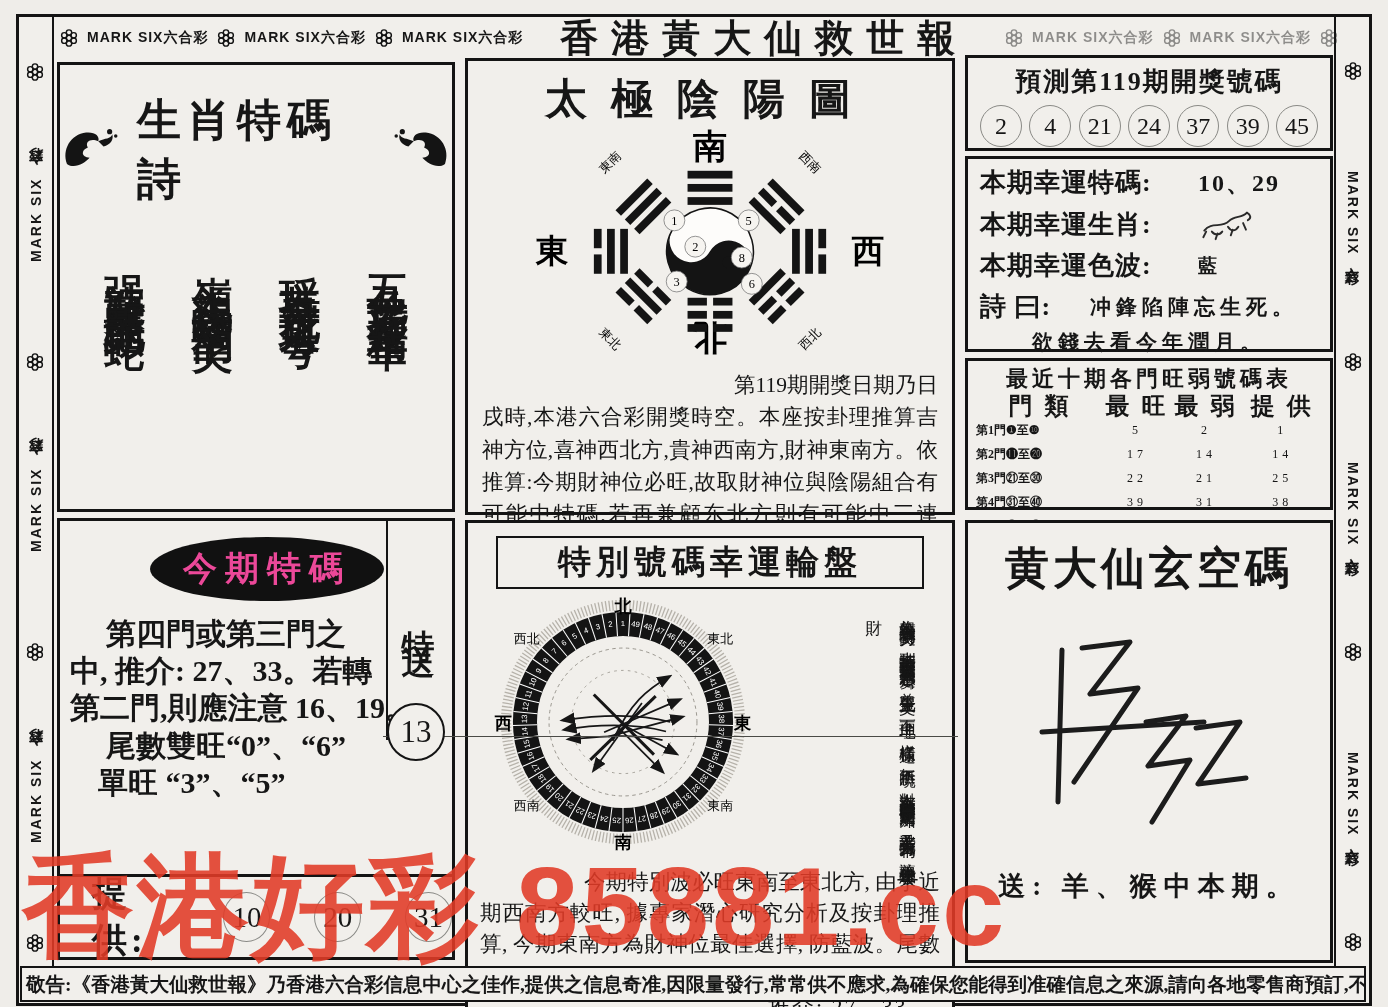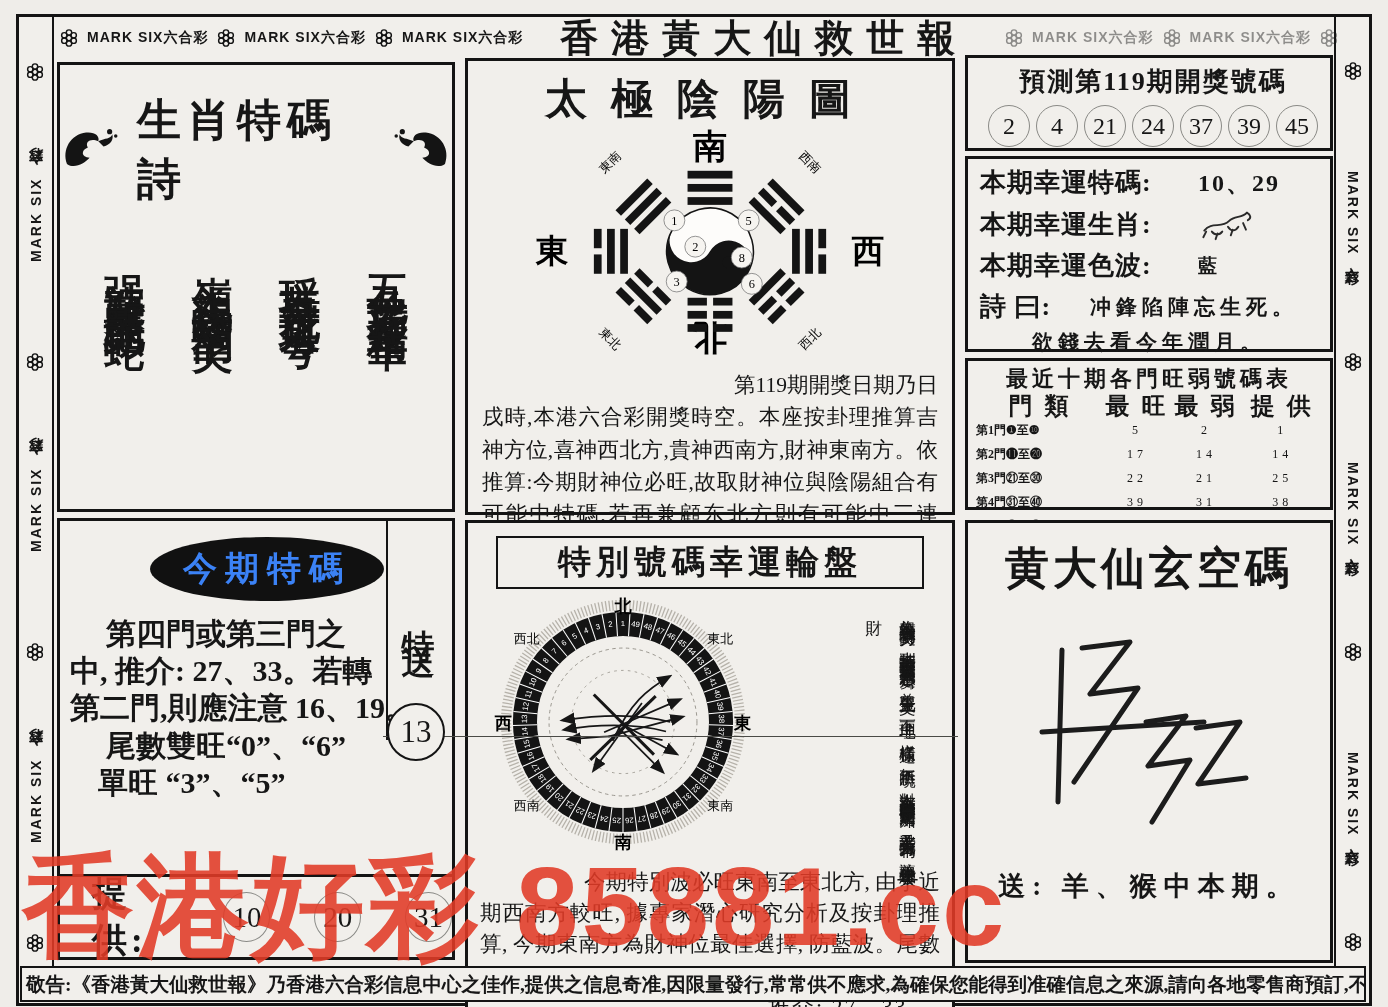--- a/index.html
+++ b/index.html
@@ -30,21 +30,21 @@
   
   .poem-title-row{display:flex;align-items:center;justify-content:center;gap:16px;margin-top:26px;}
   .poem-title{font-size:44px;font-weight:bold;letter-spacing:6px;}
   .dragon{width:64px;height:52px;}
   .dragon.flip{transform:scaleX(-1);}
   .poem-cols{display:flex;justify-content:space-between;padding:0 42px;margin-top:34px;}
   .v-col{writing-mode:vertical-rl;text-orientation:upright;font-size:41px;font-weight:bold;
          letter-spacing:9px;line-height:1.1;}
 
   
-  .ellipse-title{width:234px;height:64px;background:#111;color:#3b82f6;border-radius:50%;
+  .ellipse-title{width:234px;height:64px;background:#111;color:#ec4899;border-radius:50%;
                  margin:16px auto 0 90px;display:flex;align-items:center;justify-content:center;
                  font-size:34px;font-weight:bold;letter-spacing:8px;}
   .special-body{padding:14px 70px 0 10px;font-weight:bold;}
   .sline{font-size:30px;line-height:1.24;white-space:nowrap;}
   .sline.c{text-align:center;}
   .sline.i{padding-left:28px;}
   .tesong{position:absolute;right:12px;top:82px;writing-mode:vertical-rl;text-orientation:upright;
           font-size:33px;font-weight:bold;letter-spacing:16px;}
   .vline{position:absolute;right:64px;top:-3px;height:222px;border-left:2px solid #141414;}
   .circle13{position:absolute;right:7px;top:182px;width:54px;height:54px;border:2px solid #141414;
@@ -463,21 +463,21 @@
         <text x="263" y="58" font-size="15" text-anchor="middle">東北</text>
         <text x="38" y="252" font-size="15" text-anchor="middle">西南</text>
         <text x="263" y="252" font-size="15" text-anchor="middle">東南</text>
       </svg>
       <div class="wheel-intro">為報答讀者對本刊的支持,本刊特請本港玄學家曾道長為本刊推算六合彩走勢,曾先生上至天文,下至地理,樣樣精通,無所不曉,對本港六合彩走勢推算的準確程度更是衆所周知,希諸君能大力支持本刊,讓曾先生帶您發大財.</div>
     </div>
     <div class="wheel-body">今期特別波必旺東南至東北方, 由于近期西南方較旺, 據專家潛心研究分析及按卦理推算, 今期東南方為財神位最佳選擇, 防藍波。尾數旺: “3、7”。</div>
     <div class="wheel-reco">推介: 27、33</div>
   </div>
 
-  <div class="box" style="left:965px;top:55px;width:368px;height:96px;padding-left:8px;">
+  <div class="box" style="left:965px;top:55px;width:368px;height:96px;">
     <div class="pred-title">預測第119期開獎號碼</div>
     <div class="pred-row">
       <span class="pred-circle">2</span>
       <span class="pred-circle">4</span>
       <span class="pred-circle">21</span>
       <span class="pred-circle">24</span>
       <span class="pred-circle">37</span>
       <span class="pred-circle">39</span>
       <span class="pred-circle">45</span>
     </div>

